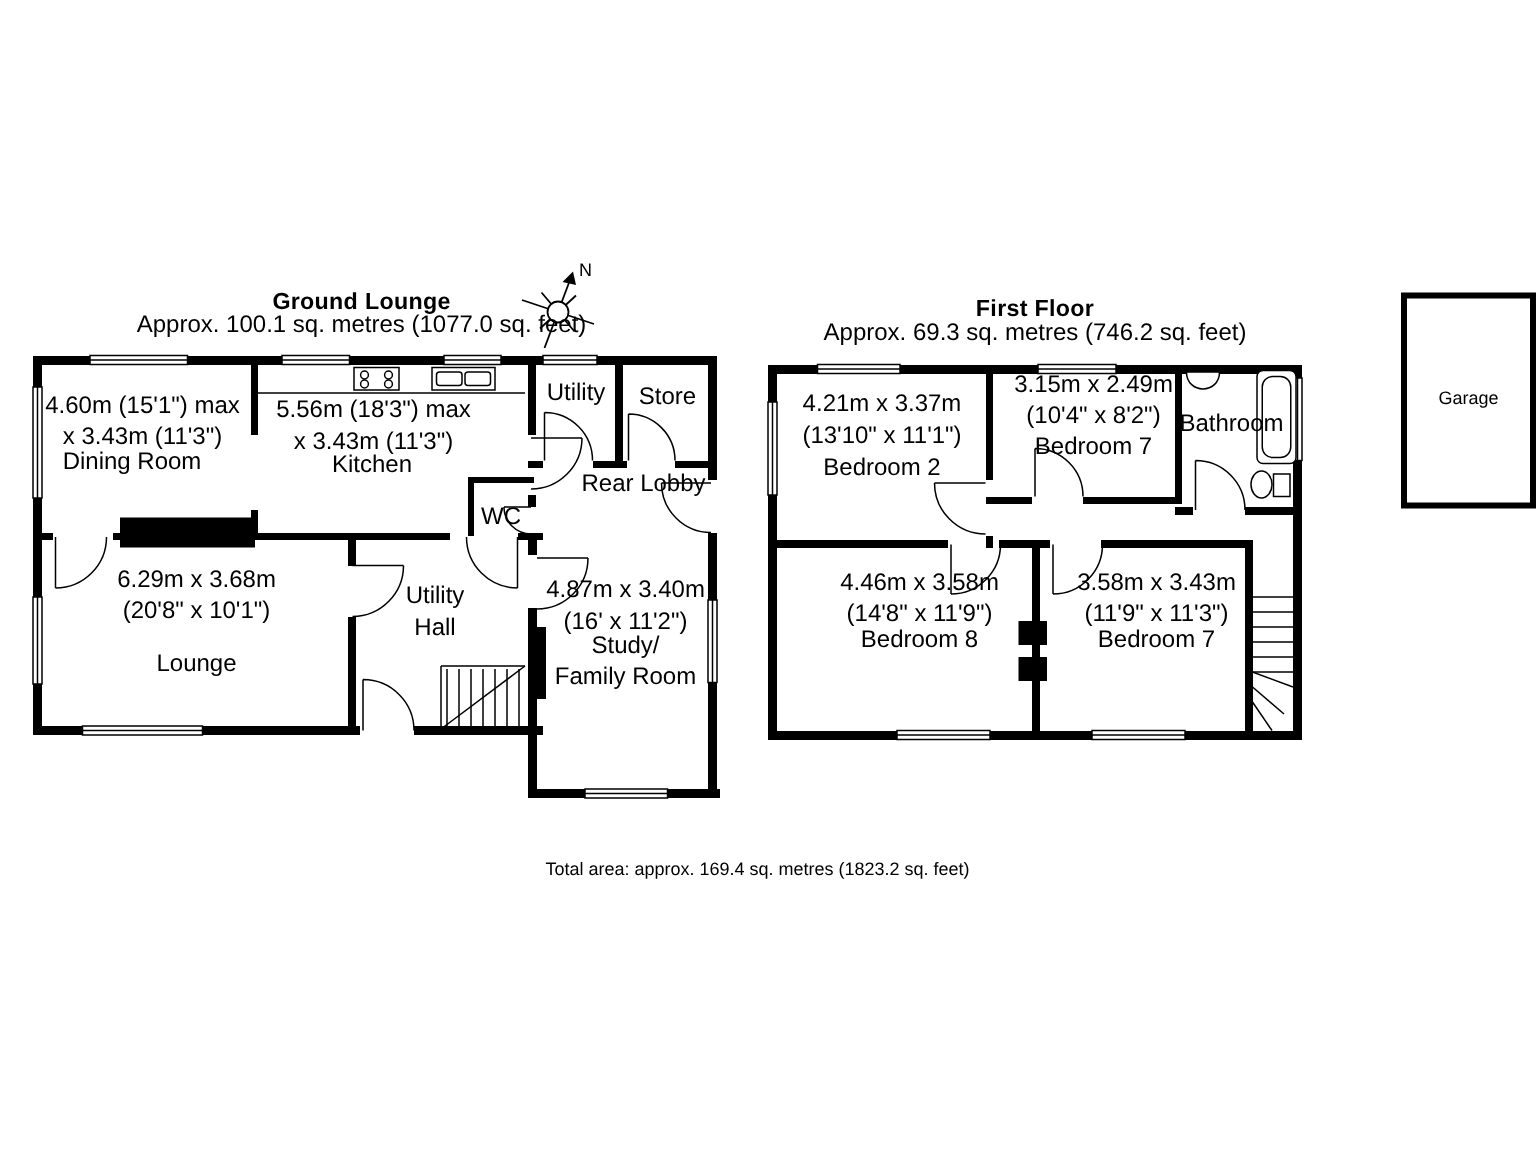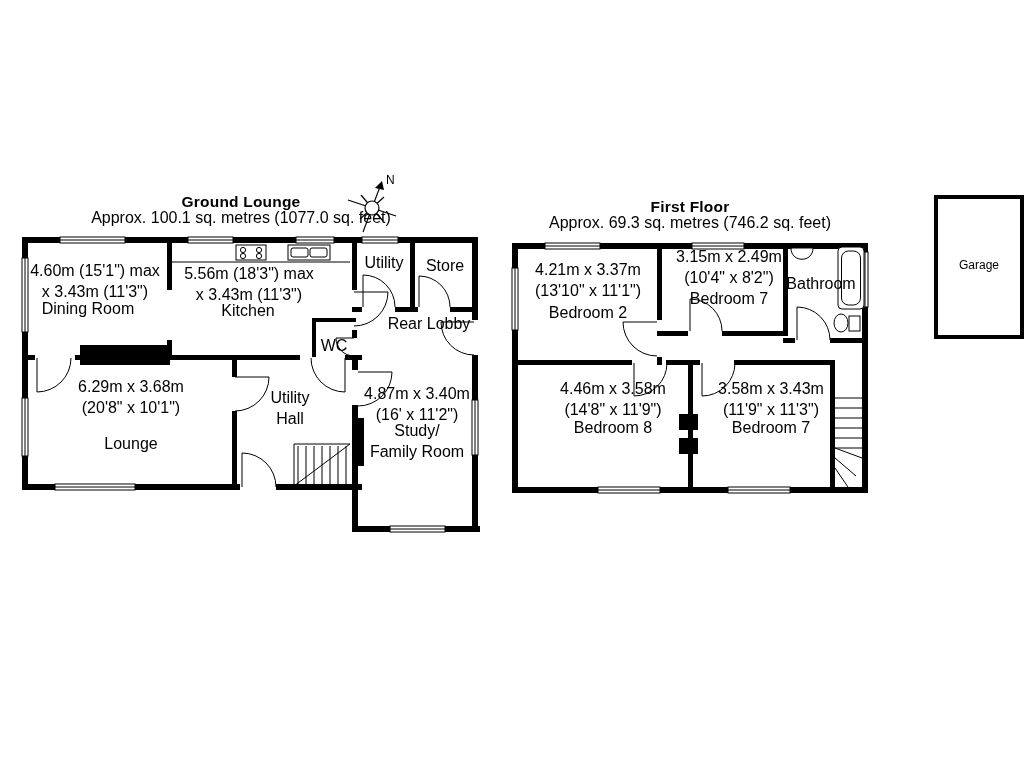--- a/index.html
+++ b/index.html
@@ -234,14 +234,15 @@
   <div class="lbl" style="left:729px;top:299px">Bedroom 7</div>
   <div class="lbl" style="left:821px;top:284px">Bathroom</div>
   <div class="lbl" style="left:613px;top:400px">4.46m x 3.58m
 (14'8" x 11'9")</div>
   <div class="lbl" style="left:613px;top:428px">Bedroom 8</div>
   <div class="lbl" style="left:771px;top:400px">3.58m x 3.43m
 (11'9" x 11'3")</div>
   <div class="lbl" style="left:771px;top:428px">Bedroom 7</div>
 
   <div class="lbl big" style="left:979px;top:266px">Garage</div>
+  <div class="lbl big" style="left:505px;top:580px">Total area: approx. 169.4 sq. metres (1823.2 sq. feet)</div>
 
 </div>
 
 </body></html>

